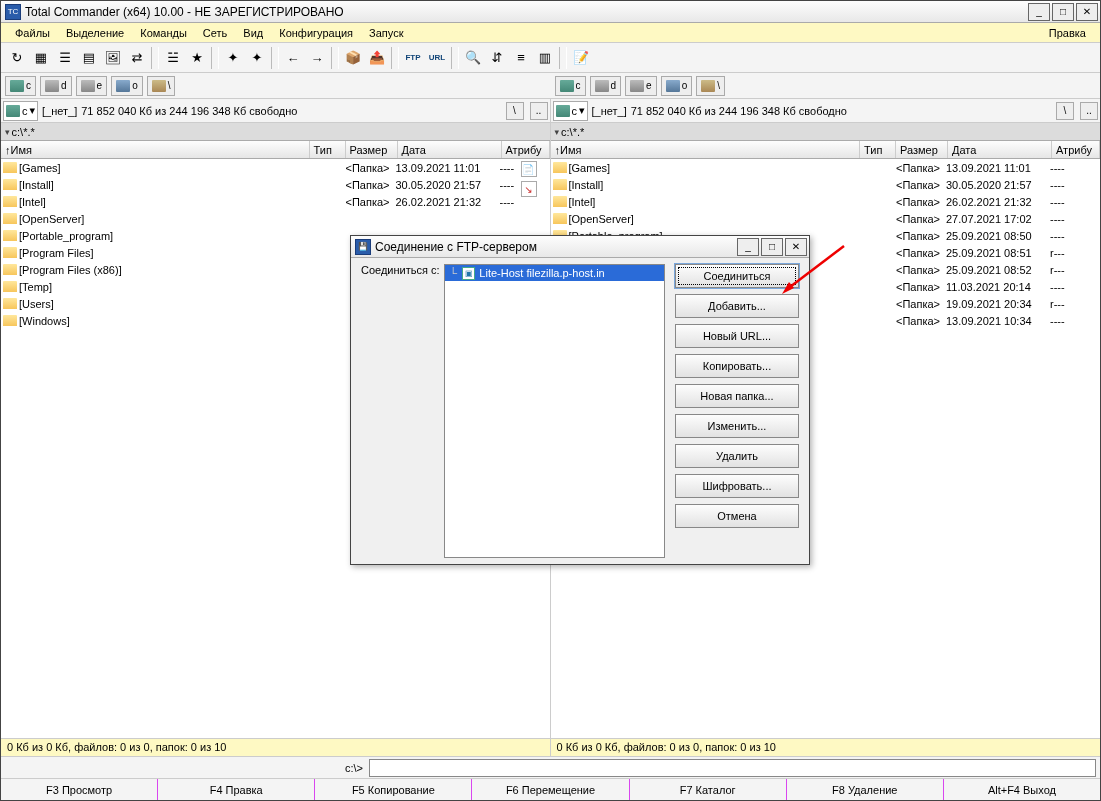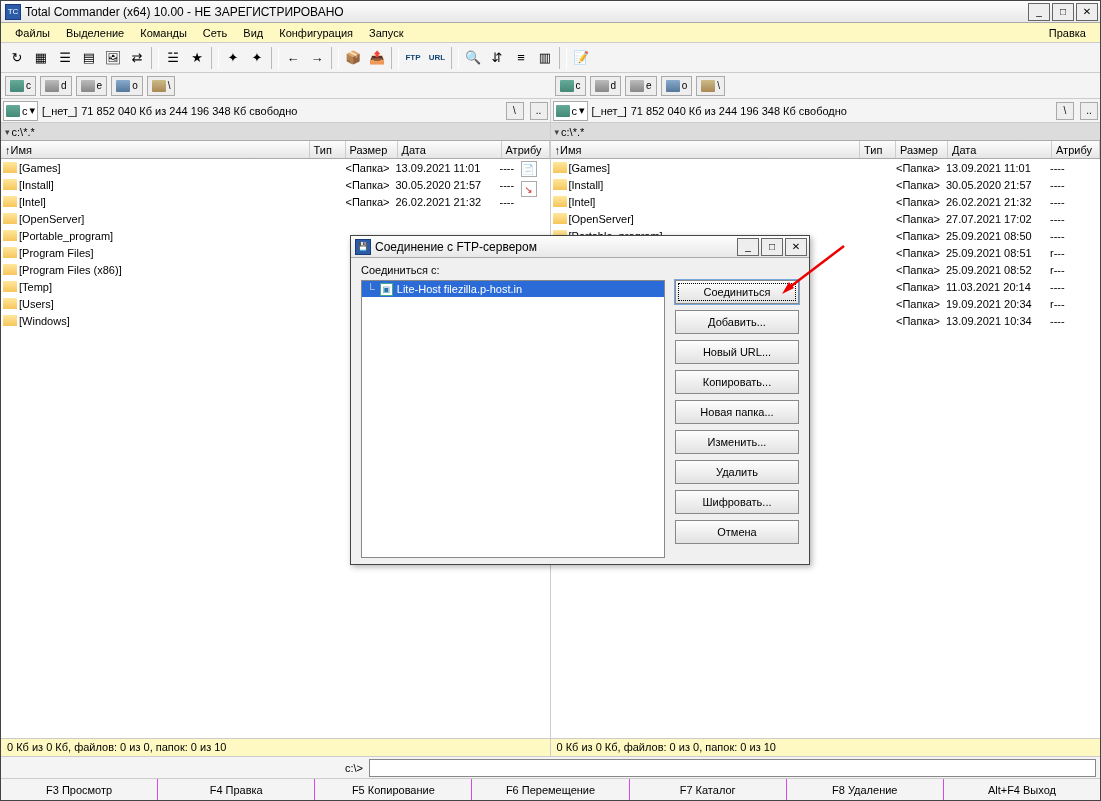--- a/index.html
+++ b/index.html
@@ -55,21 +55,21 @@
   .cmd-input { flex: 1; height: 18px; border: 1px solid #888; background: #fff; font-size: 11px; padding: 0 14px 0 4px; }
   .fnbar { height: 22px; background: #f4f4f4; border-top: 1px solid #ccc; display: flex; }
   .fnbtn { flex: 1; border-right: 1px solid #d946ef; display: flex; align-items: center; justify-content: center; padding: 0 4px; font-size: 11px; cursor: pointer; }
   .fnbtn:last-child { border-right:none;}
   .sidebar-icons { position: absolute; left: 50%; top: 0; transform: translateX(-14px); width: 18px; padding-top: 2px;}
   .side-icon { width: 16px; height: 16px; margin-bottom: 4px; border: 1px solid #aaa; background: #fff; display: flex; align-items: center; justify-content: center; font-size: 10px; cursor: pointer; }
   
   .overlay { position: absolute; inset: 0; pointer-events: none; }
   .dialog { position: absolute; left: 350px; top: 235px; width: 460px; height: 330px; background: #f0f0f0; border: 1px solid #444; box-shadow: 2px 2px 6px rgba(0,0,0,.3); pointer-events: auto; display: flex; flex-direction: column; }
   .dlg-title { height: 22px; background: linear-gradient(#fdfdfd,#e8e8e8); display: flex; align-items: center; border-bottom: 1px solid #aaa; }
-  .dlg-body { flex: 1; padding: 6px 10px; display: flex; flex-direction: column; gap: 4px; }
+  .dlg-body { flex: 1; padding: 6px 10px; display: flex; gap: 4px; }
   .dlg-label { font-size: 11px; }
   .dlg-content { flex: 1; display: flex; gap: 10px; }
   .dlg-list { flex: 1; background: #fff; border: 1px solid #888; }
   .dlg-item { height: 16px; background: #2a6bd8; color: #fff; display: flex; align-items: center; padding: 0 4px; gap: 4px; font-size: 11px; }
   .dlg-tree-line { color:#ccc; margin: 0 1px;}
   .dlg-icon { width:13px; height:13px; background:#fff; border:1px solid #4a8; display:inline-flex; align-items:center; justify-content:center; font-size:8px; color:#27a;}
   .dlg-buttons { width: 124px; display: flex; flex-direction: column; gap: 6px; }
   .dlg-btn { height: 24px; border: 1px solid #888; background: linear-gradient(#fdfdfd,#e2e2e2); font-size: 11px; cursor: pointer; text-align:center; display:flex; align-items:center; justify-content:center;}
   .dlg-btn.focused { outline:1px dotted #000; outline-offset:-4px; box-shadow:0 0 0 1px #7aa7db;}
   .arrow { position: absolute; pointer-events: none; }

